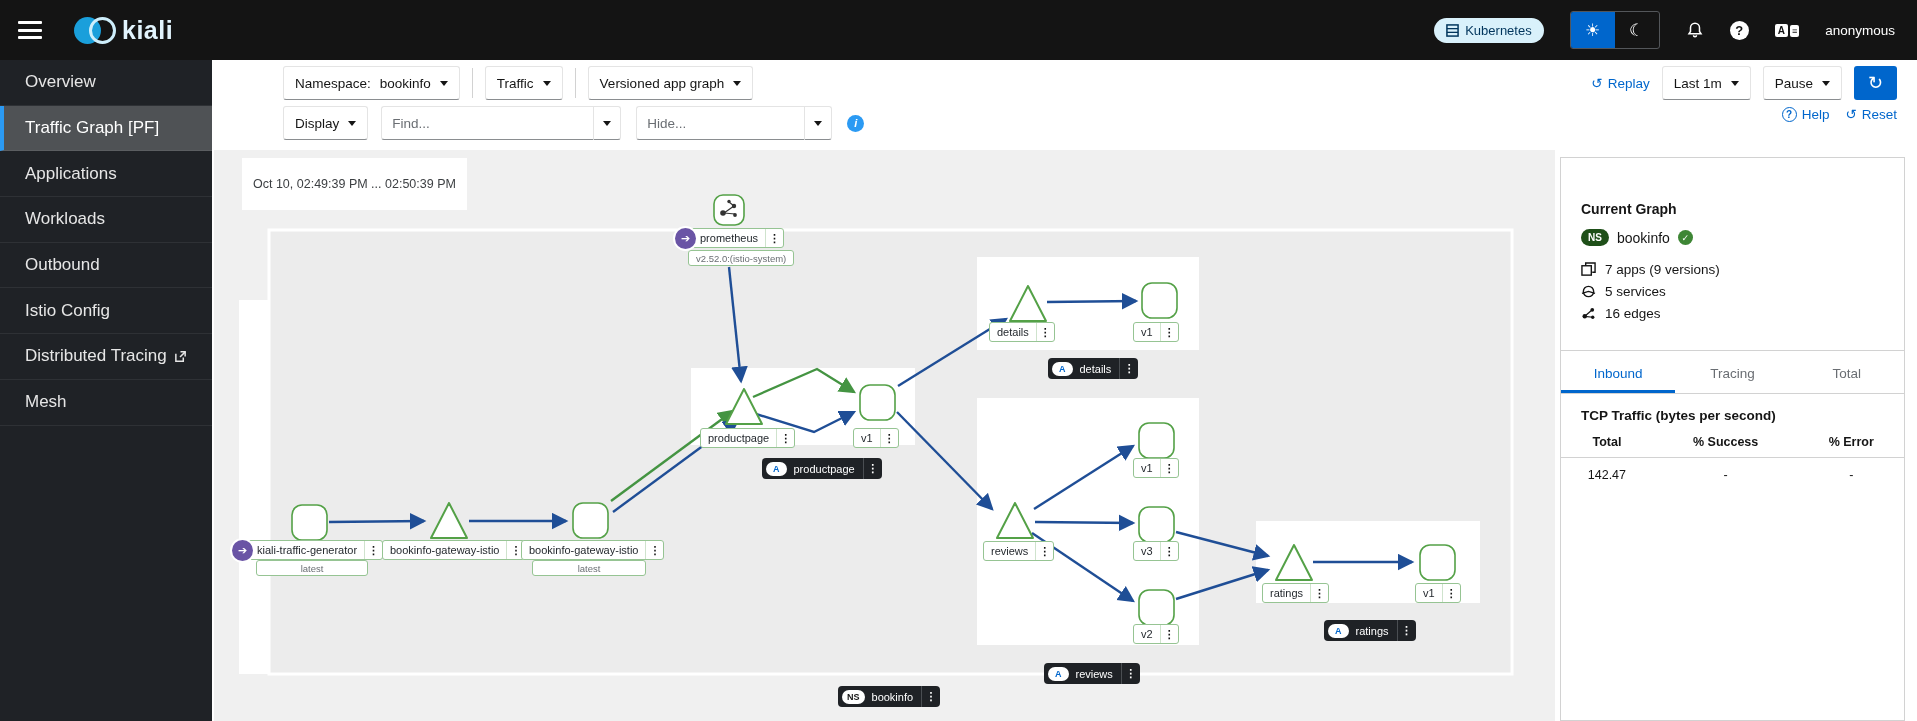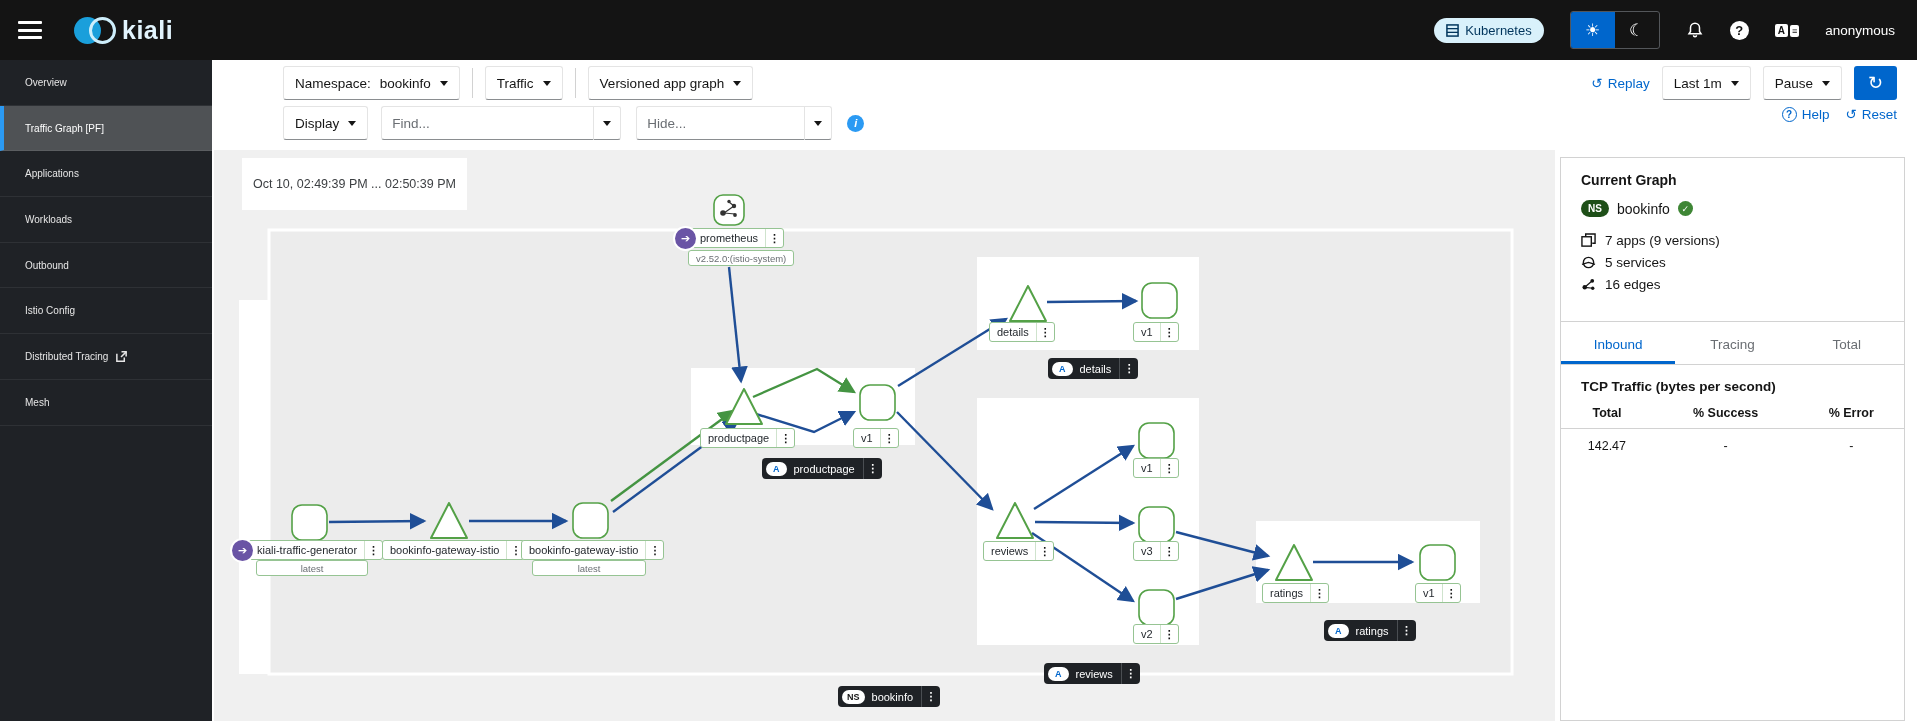--- a/index.html
+++ b/index.html
@@ -29,21 +29,21 @@
   .help-circ { width:19px; height:19px; border-radius:50%; background:#fff; color:#141414;
     font-size:13px; font-weight:bold; display:flex; align-items:center; justify-content:center; }
   .lang-ic { display:flex; align-items:flex-end; gap:2px; }
   .lang-a { background:#fff; color:#141414; font-size:10px; font-weight:bold; padding:1px 3px; border-radius:2px; }
   .lang-b { background:#fff; color:#141414; font-size:9px; padding:1px 2px; border-radius:2px; }
   .username { color:#fff; font-size:13.5px; }
 
   
   #sidebar { position:absolute; left:0; top:60px; width:212px; height:661px; background:#1f2226; }
   .nav-item { height:45.7px; display:flex; align-items:center; padding-left:25px;
-    color:#e6e6e6; font-size:10px; border-bottom:1px solid rgba(255,255,255,0.07); cursor:pointer; }
+    color:#e6e6e6; font-size:17px; border-bottom:1px solid rgba(255,255,255,0.07); cursor:pointer; }
   .nav-item.selected { background:#4f5255; border-left:4px solid #2b9af3; padding-left:21px; color:#fff; }
   .ext-ic { margin-left:7px; display:flex; }
 
   
   #main { position:absolute; left:212px; top:60px; width:1705px; height:661px; background:#fff; }
   .tbrow { position:absolute; left:24px; display:flex; align-items:center;padding-left:47px; }
   #tbrow1 { top:6px; }
   #tbrow2 { top:46px; }
   .pf-control { display:inline-flex; align-items:center; gap:9px; background:#fff;
     border:1px solid #e4e4e4; border-bottom-color:#8a8d90; border-radius:3px; height:34px;
@@ -93,21 +93,21 @@
   .dark-badge .oval.a { color:#0066cc; }
   .dark-badge .oval.ns { color:#151515; padding:2px 5px; }
   .dark-badge .bt { padding-right:8px; white-space:nowrap; }
   .dark-badge .bd { width:1px; align-self:stretch; background:#4a4e52; }
   .dark-badge .kbw { width:18px; text-align:center; font-weight:bold; font-size:11px; }
 
   
   #summary-card { position:absolute; left:1348px; top:97px; width:345px; height:564px;
     background:#fff; border:1px solid #d2d2d2; }
   .sc-pad { padding:14px 20px 10px 20px; }
-  .sc-title { font-size:14px; font-weight:bold; color:#151515; margin-bottom:12px; }
+  .sc-title { font-size:14px; font-weight:bold; color:#151515; margin-bottom:12px;margin-top:29px; }
   .ns-row { display:flex; align-items:center; gap:8px; margin-bottom:16px; }
   .ns-green { background:#1e4f18; color:#fff; font-size:10px; font-weight:bold;
     border-radius:10px; padding:3px 7px; }
   .ns-name { font-size:14px; color:#151515; }
   .chk { width:15px; height:15px; border-radius:50%; background:#3e8635; color:#fff; font-size:9px;
     display:flex; align-items:center; justify-content:center; }
   .stat-row { display:flex; align-items:center; gap:9px; font-size:13.5px; color:#151515; margin:7px 0; }
   .sc-div { border-top:1px solid #d2d2d2; margin-top:12px; }
   .tabs { display:flex; border-bottom:1px solid #d2d2d2; margin-top:4px; }
   .tab { flex:1; text-align:center; font-size:13.5px; color:#6a6e73; padding:11px 0 9px 0;

